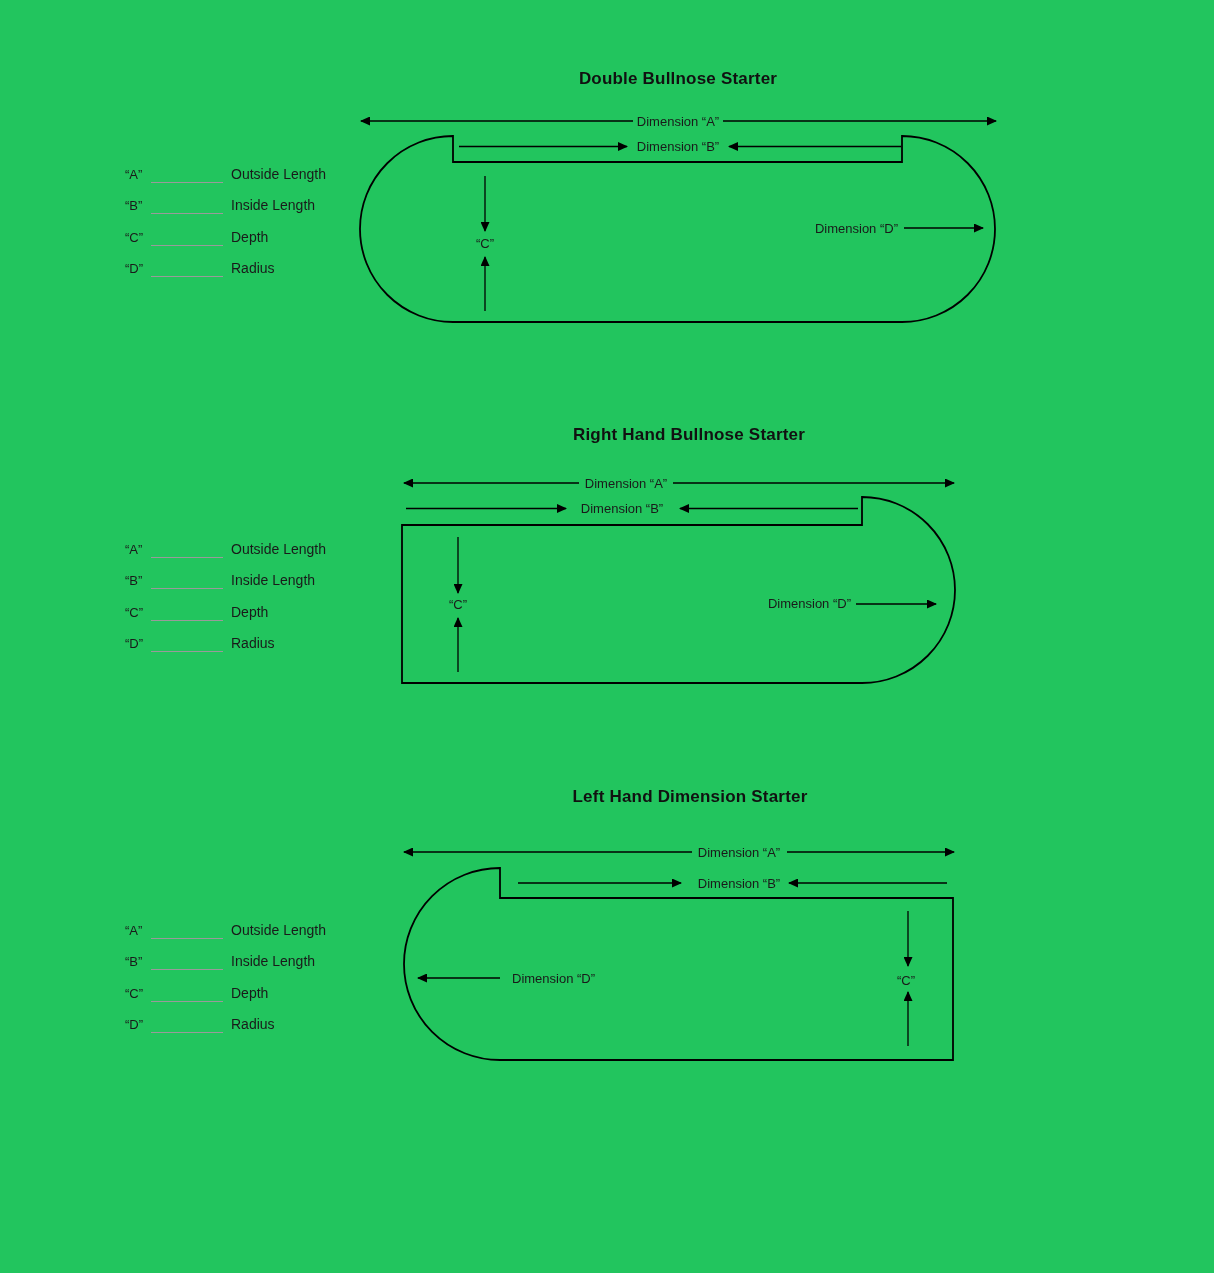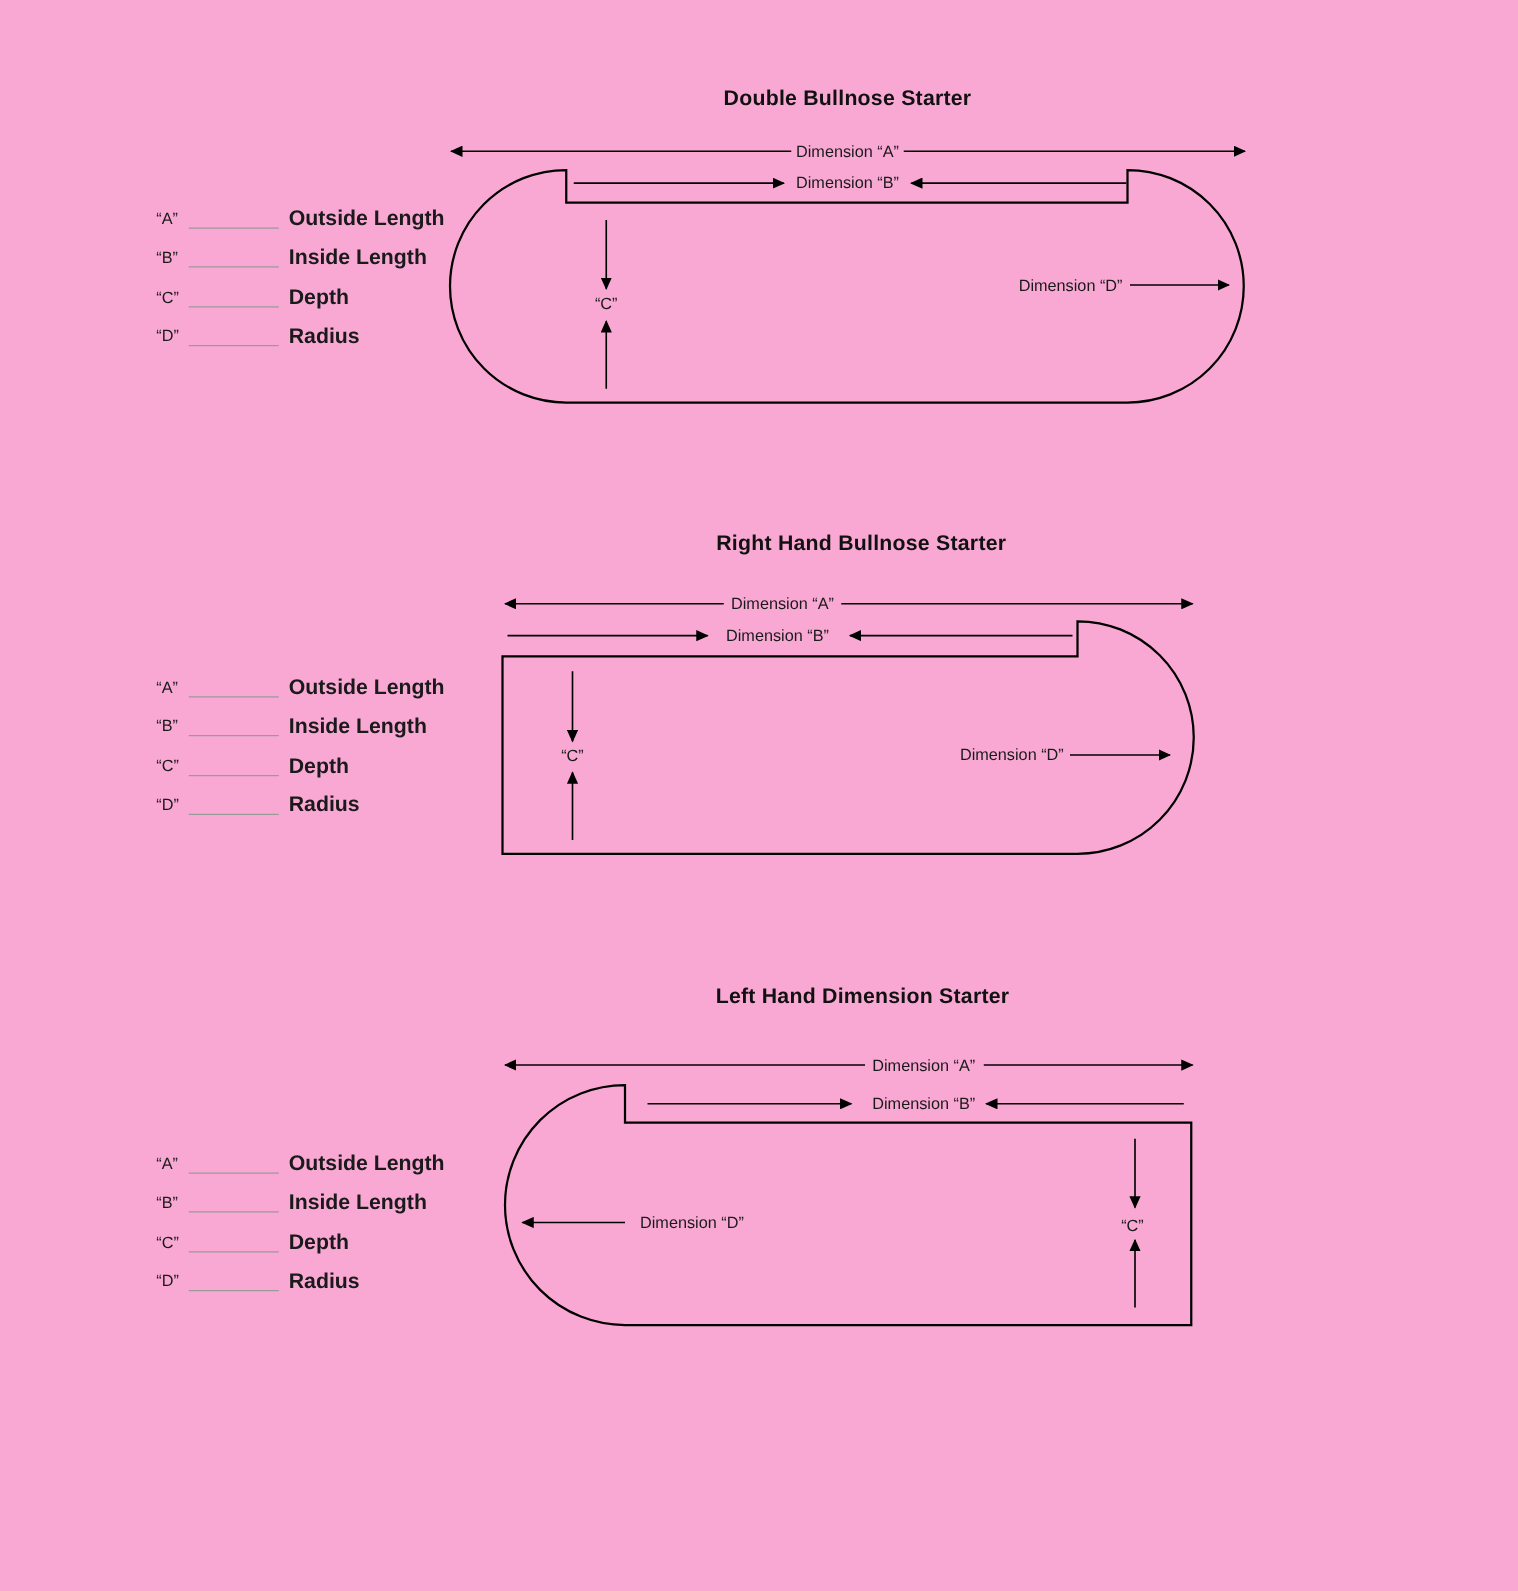--- a/index.html
+++ b/index.html
@@ -1,28 +1,28 @@
 <!DOCTYPE html>
 <html><head>
 <meta charset="utf-8">
 <style>
   html, body { margin:0; padding:0; background:#ffffff; }
   .page {
-    position:relative; width:1214px; height:1273px; background:#f9a8d4;
+    position:relative; width:1214px; height:1273px; background:#22c55e;
     font-family:"Liberation Sans", sans-serif; color:#1a1a1a; overflow:hidden;
   }
   .title {
     position:absolute; width:420px; text-align:center;
     font-size:17px; font-weight:700; color:#111; letter-spacing:.2px;
   }
   .form { position:absolute; }
   .form-row { display:flex; align-items:flex-end; height:31.5px; }
   .letter { font-size:13px; line-height:17px; width:24px; white-space:nowrap; }
   .blank  { width:72px; height:17px; border-bottom:1px solid #9a9a9a; margin-left:2px; margin-right:8px; }
-  .desc   { font-size:17px; line-height:17px; white-space:nowrap;font-weight:bold; }
+  .desc   { font-size:14px; line-height:17px; white-space:nowrap; }
   svg { position:absolute; display:block; }
   svg text { font-family:"Liberation Sans", sans-serif; font-size:13px; fill:#1a1a1a; }
   .outline { fill:none; stroke:#000; stroke-width:1.8; stroke-linejoin:miter; }
   .dim { stroke:#000; stroke-width:1.3; }
 </style>
 </head>
 <body>
 
 <div class="page">
 

